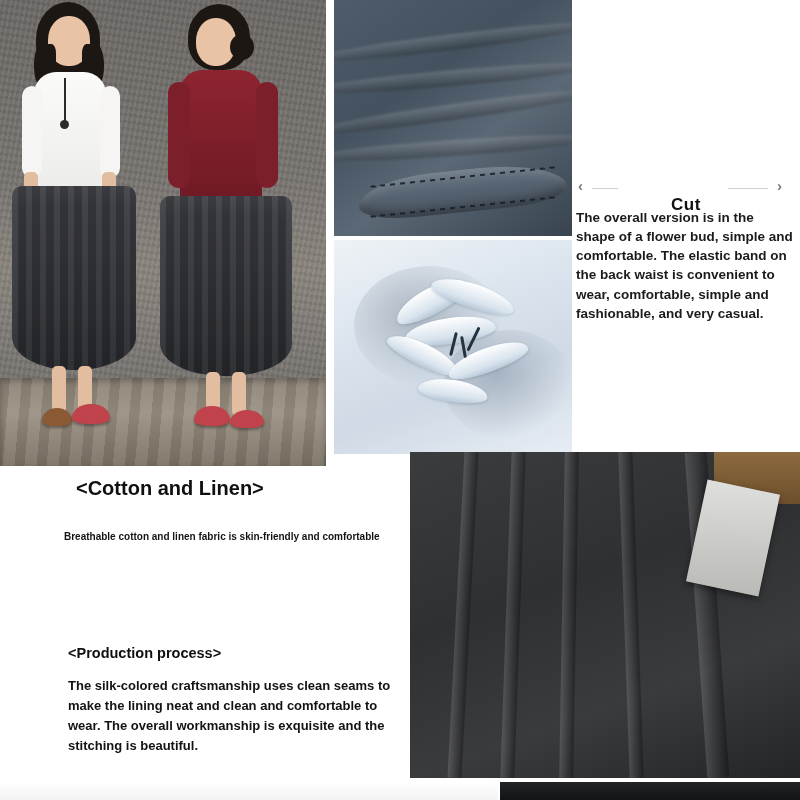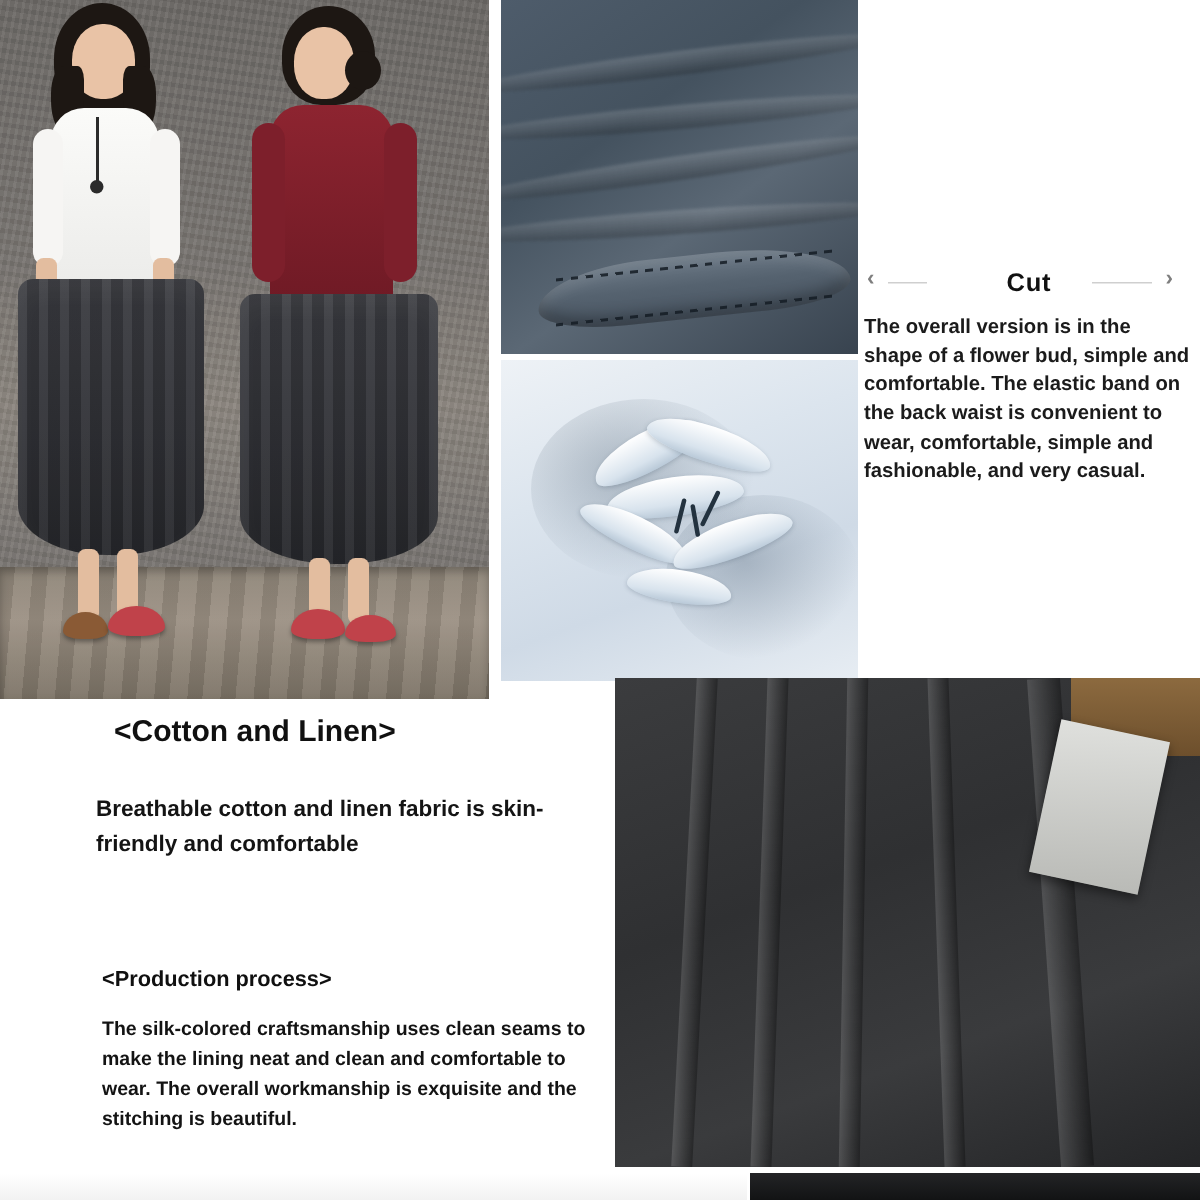--- a/index.html
+++ b/index.html
@@ -164,21 +164,21 @@
     background: linear-gradient(180deg, #232426, #121314);
   }
 
   
   #cut-panel {
     position: absolute;
     left: 572px; top: 164px; width: 228px; height: 180px;
     background: #ffffff;
   }
   .cut-head {
-    position: absolute; left: 0; top: 8px; width: 228px; height: 34px;
+    position: absolute; left: 0; top: 24px; width: 228px; height: 34px;
     display: flex; align-items: center; justify-content: center;
   }
   .cut-title {
     font-size: 17px; font-weight: bold; color: #111;
     letter-spacing: .5px;
   }
   .arrow {
     position: absolute; top: 13px;
     font-size: 15px; color: #7e7e7e; font-weight: bold;
     cursor: default;
@@ -196,21 +196,21 @@
     line-height: 1.42;
   }
 
   
   #text-cotton-heading {
     position: absolute; left: 76px; top: 477px;
     font-size: 20px; font-weight: bold; color: #101010;
   }
   #text-cotton-body {
     position: absolute; left: 64px; top: 529px; width: 350px;
-    font-size: 15px; font-weight: bold; color: #141414; line-height: 1.52;
+    font-size: 10px; font-weight: bold; color: #141414; line-height: 1.52;
   }
   #text-cotton-body2 {
     position: absolute; left: 64px; top: 580px; width: 350px;
     font-size: 12.5px; font-weight: bold; color: #141414; line-height: 1.52;
   }
   #text-production-heading {
     position: absolute; left: 68px; top: 645px;
     font-size: 14.5px; font-weight: bold; color: #101010;
   }
   #text-production-body {

